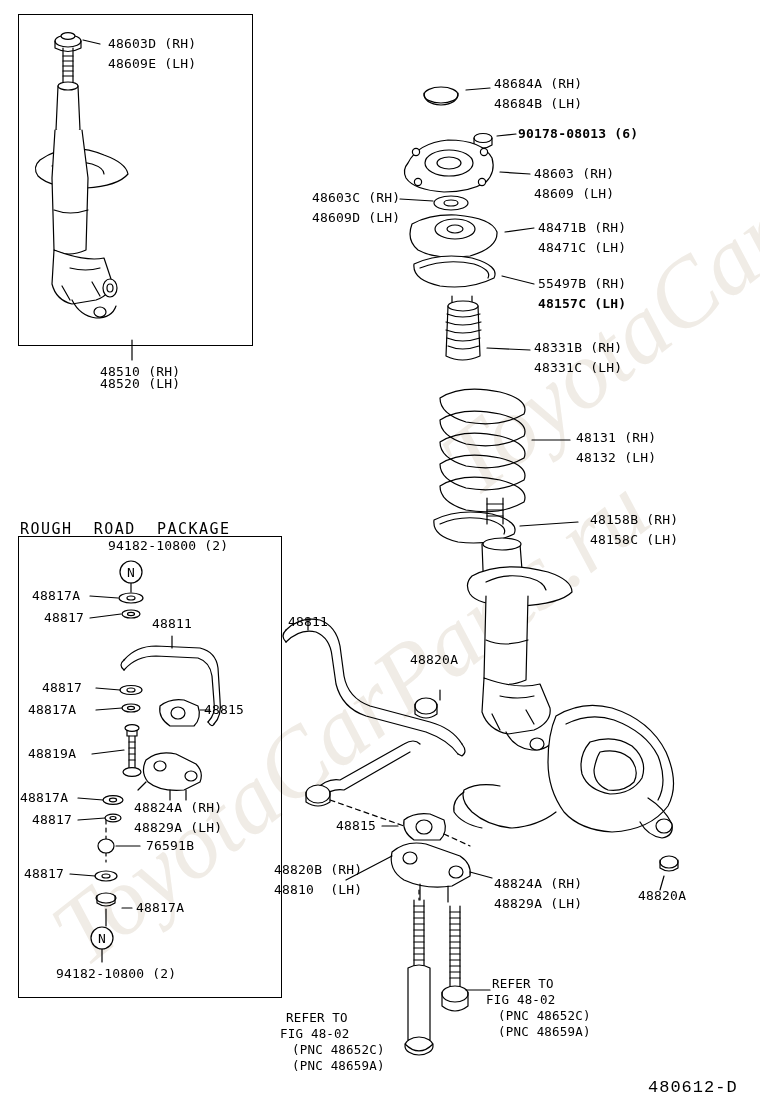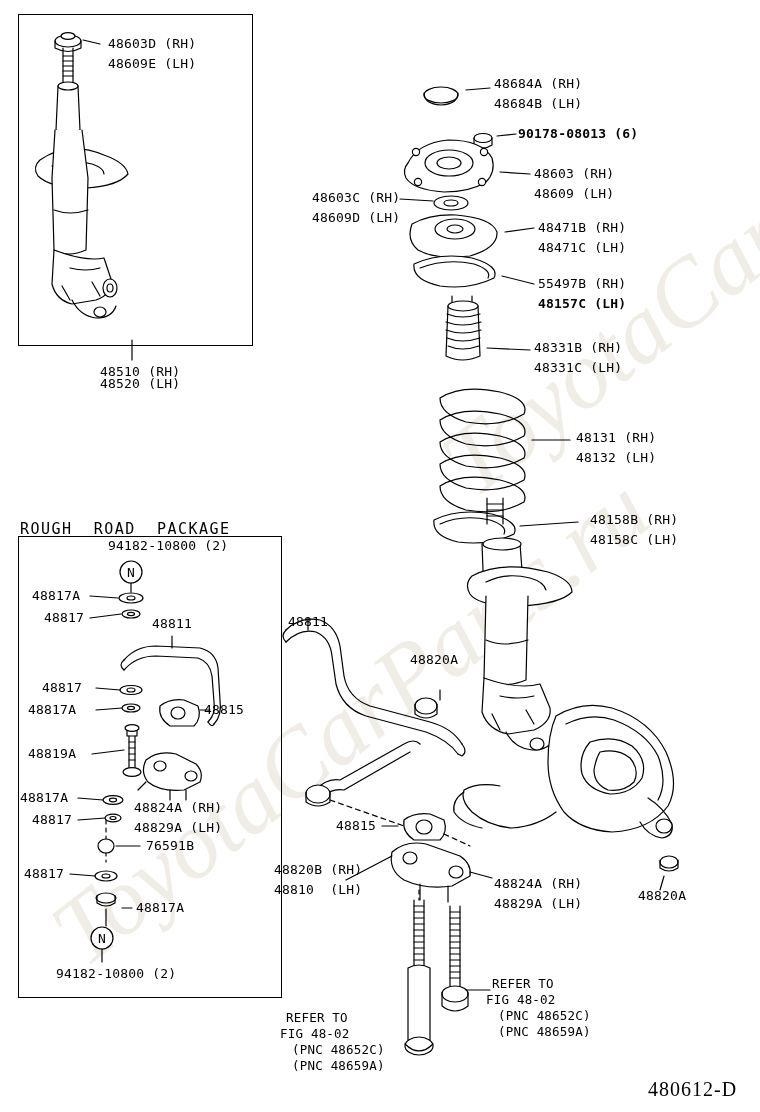--- a/index.html
+++ b/index.html
@@ -46,22 +46,22 @@
   .title{
     position:absolute;
     font-family:"DejaVu Sans Mono", monospace;
     font-size:15px;
     letter-spacing:1.5px;
     color:#000;
     white-space:pre;
   }
   .code{
     position:absolute;
-    font-family:Liberation Serif, serif;
-    font-size:20px;
+    font-family:Liberation Mono, monospace;
+    font-size:17px;
     letter-spacing:1px;
   }
 
   
   .box{position:absolute;border:1.6px solid #000;background:transparent;}
 
   
   svg.art{position:absolute;left:0;top:0;width:760px;height:1112px;}
   svg.art *{vector-effect:non-scaling-stroke;}
 </style>

